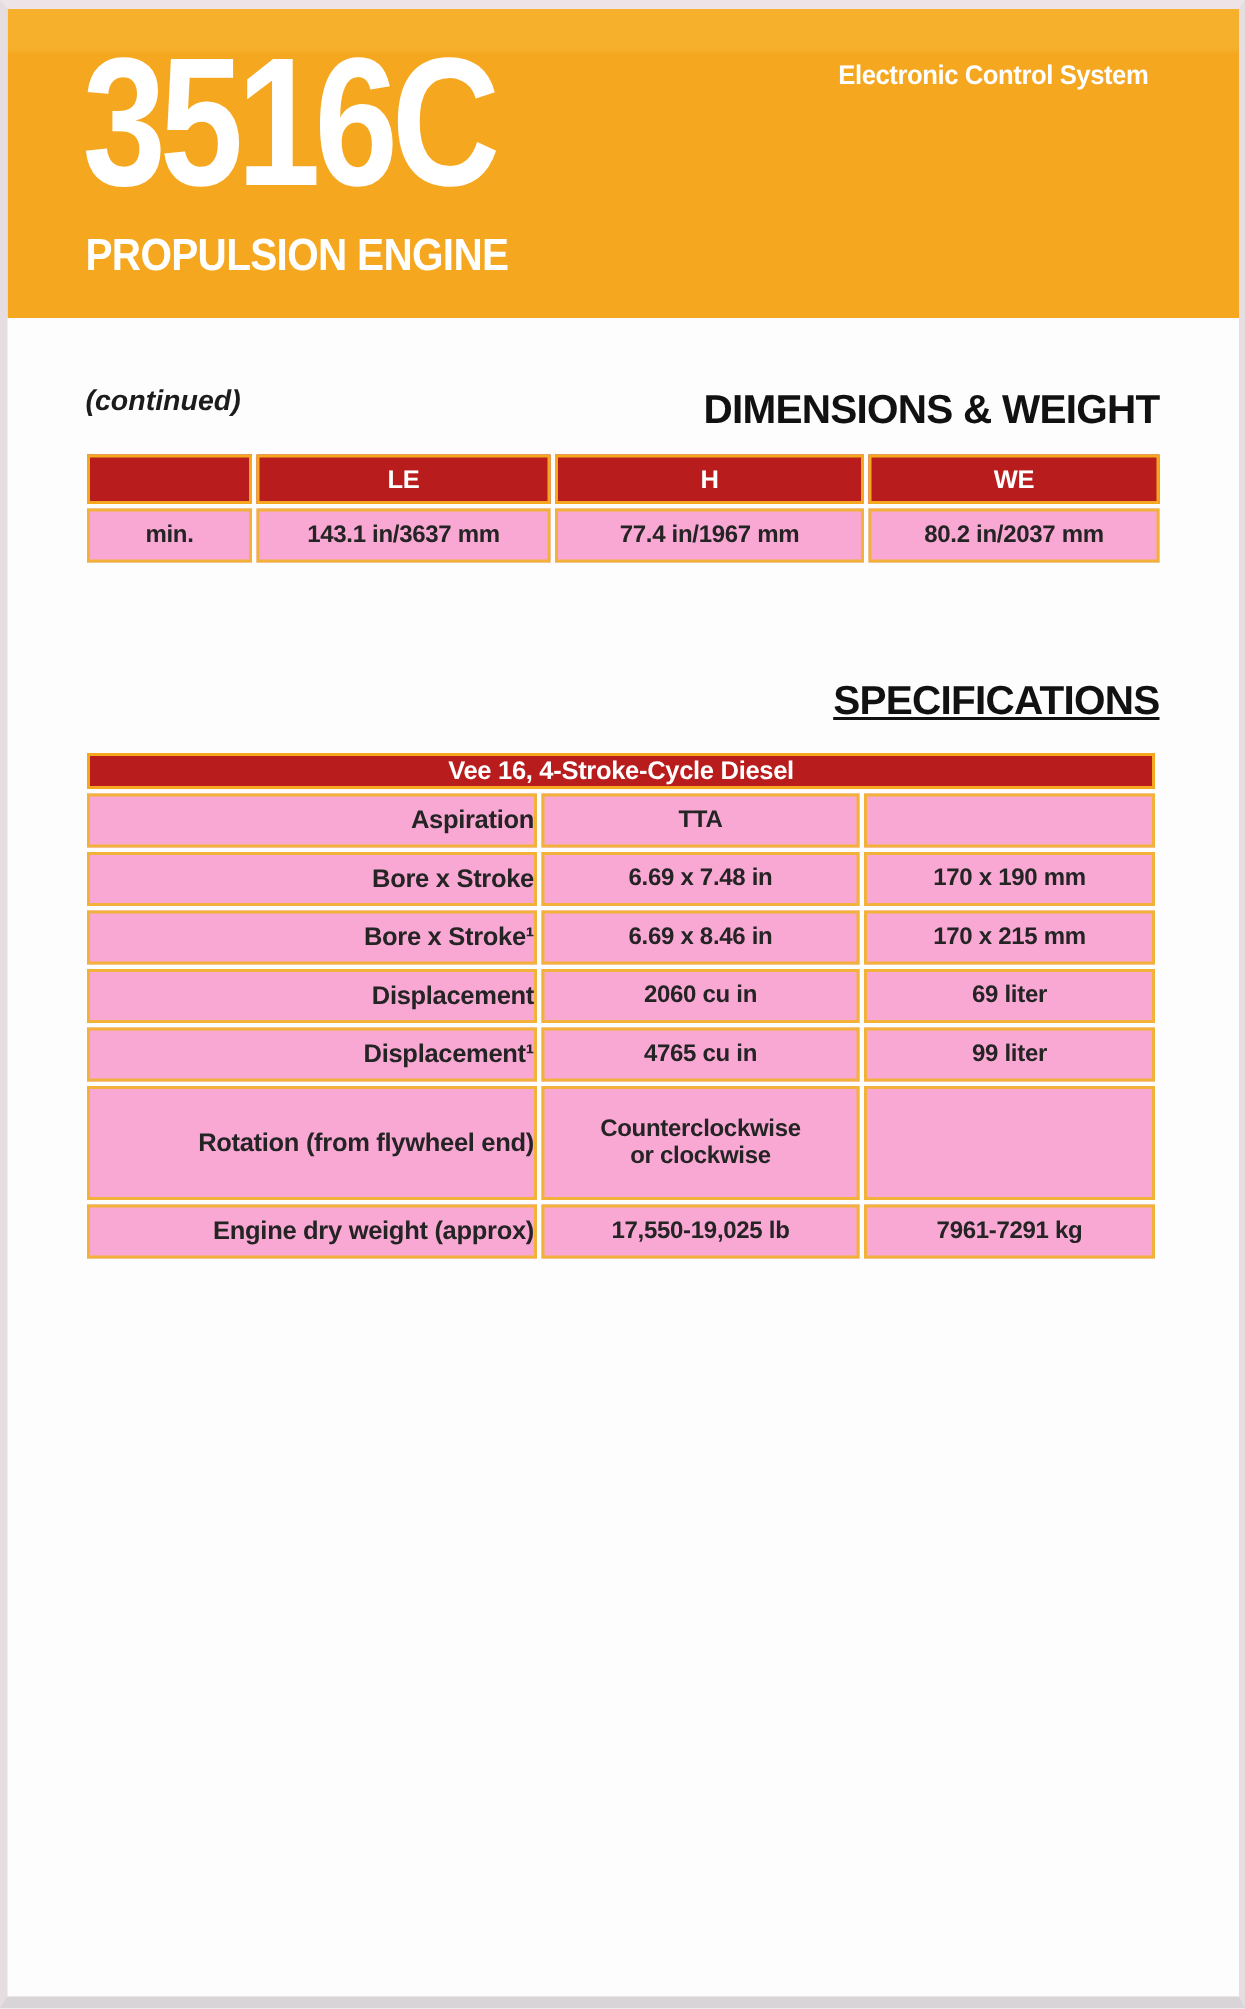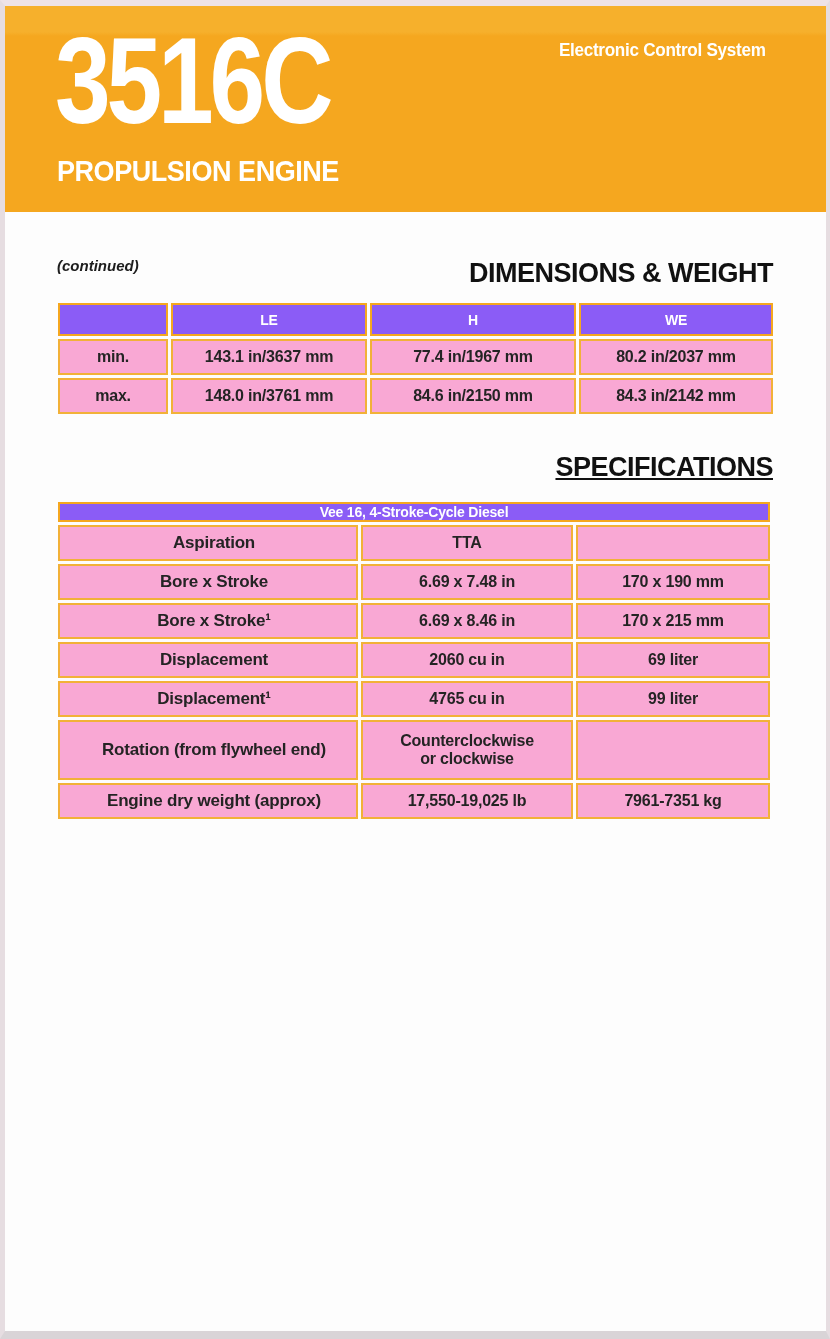--- a/index.html
+++ b/index.html
@@ -43,21 +43,21 @@
   .masthead-tagline {
     position:absolute; right:60px; top:34px;
     color:#ffffff; font-weight:700;
     font-size:18px; letter-spacing:-0.3px;
     transform:scaleX(0.95); transform-origin:right top;
   }
 
   
   .continued-note {
     position:absolute; left:57px; top:257px;
-    font-style:italic; font-weight:700; font-size:15px;
+    font-style:italic; font-weight:700; font-size:19px;
     color:#1c1c1c;
   }
   .section-title {
     position:absolute; left:55px; width:718px;
     text-align:right;
     font-weight:700; font-size:27px; letter-spacing:-0.5px;
     color:#111111;
   }
   .title-dimensions { top:258px; }
   .title-specifications { top:452px;text-decoration:underline; }
@@ -74,31 +74,31 @@
   table.sheet td, table.sheet th {
     border:2px solid #f2b138;
     background:#f9a8d4;
     font-size:16px; font-weight:700;
     color:#242424;
     text-align:center; vertical-align:middle;
     letter-spacing:-0.2px;
     overflow:hidden;
   }
   table.sheet th.band {
-    background:#8b5cf6; border-color:#f5a71f;
-    color:#ffffff; font-size:14px;
+    background:#b91c1c; border-color:#f5a71f;
+    color:#ffffff; font-size:17px;
   }
   .dims-table tr.head th { height:33px; }
   .dims-table tr.data td { height:36px; }
 
   .specs-table tr.head th { height:19px; }
   .specs-table tr.data td { height:36px; }
-  .specs-table tr.tall td { height:60px;margin-top:40px; }
+  .specs-table tr.tall td { height:76px;margin-top:40px; }
   .specs-table td.rowlabel {
-    text-align:center; padding-left:12px; font-size:17px;
+    text-align:right; padding-left:12px; font-size:17px;
   }
   .specs-table td.val { white-space:pre-line; }
 </style>
 </head>
 <body>
 
 <div class="canvas">
   <div class="frame"></div>
 
   <div class="masthead">
@@ -122,26 +122,20 @@
       <th class="band"></th>
       <th class="band">LE</th>
       <th class="band">H</th>
       <th class="band">WE</th>
     </tr>
     <tr class="data">
       <td>min.</td>
       <td>143.1 in/3637 mm</td>
       <td>77.4 in/1967 mm</td>
       <td>80.2 in/2037 mm</td>
-    </tr>
-    <tr class="data">
-      <td>max.</td>
-      <td>148.0 in/3761 mm</td>
-      <td>84.6 in/2150 mm</td>
-      <td>84.3 in/2142 mm</td>
     </tr>
   </tbody>
     </table>
 
   <div class="section-title title-specifications">SPECIFICATIONS</div>
 
   <table class="sheet specs-table">
     <colgroup>
       <col style="width:300px">
         <col style="width:212px">
@@ -178,17 +172,17 @@
     </tr>
     <tr class="data tall">
       <td class="rowlabel">Rotation (from flywheel end)</td>
       <td class="val">Counterclockwise
 or clockwise</td>
       <td class="val"></td>
     </tr>
     <tr class="data">
       <td class="rowlabel">Engine dry weight (approx)</td>
       <td class="val">17,550-19,025 lb</td>
-      <td class="val">7961-7351 kg</td>
+      <td class="val">7961-7291 kg</td>
     </tr>
   </tbody>
     </table>
 </div>
 
 </body></html>

